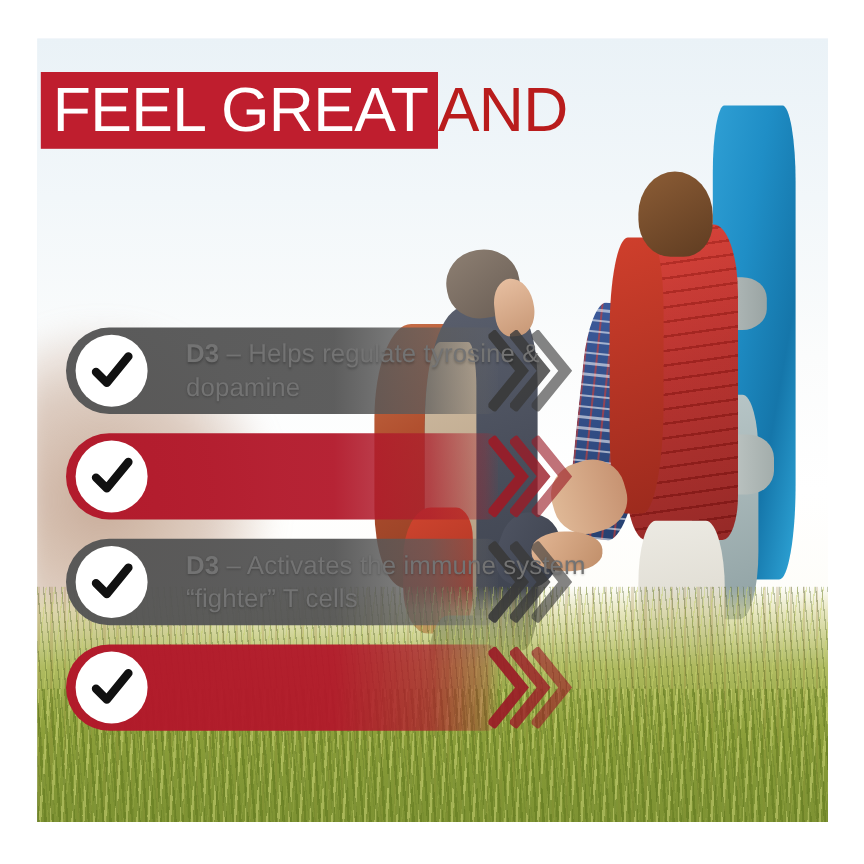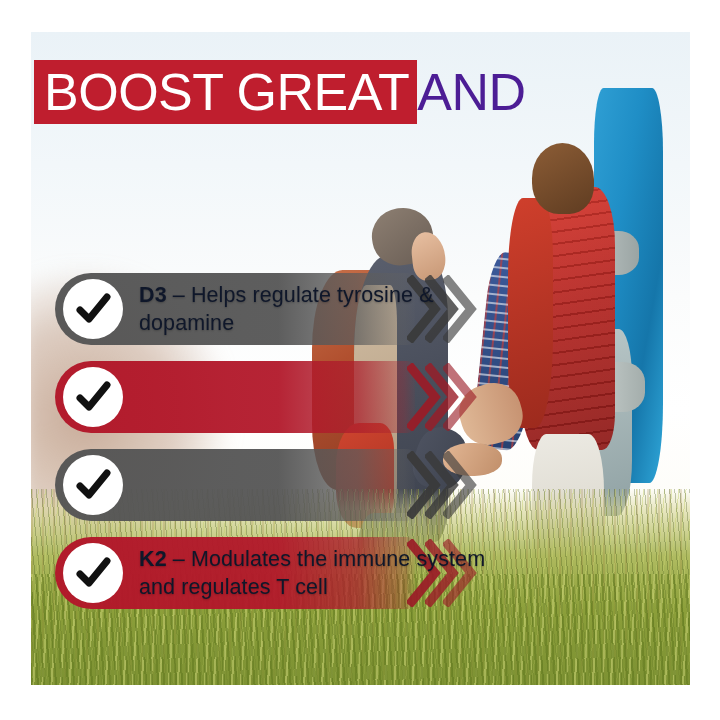--- a/index.html
+++ b/index.html
@@ -230,21 +230,21 @@
     white-space: nowrap;
   }
   .hl-line1 { position: relative; }
   .hl-highlight {
     display: inline-block;
     background: #bf1e2e;
     color: #ffffff;
     padding: 2px 8px 2px 10px;
     margin-left: -10px;
   }
-  .hl-rest { color: #4c1d95; }
+  .hl-rest { color: #b91c1c; }
 
   
   .bullets {
     position: absolute;
     left: 55px;
     top: 273px;
     width: 620px;
   }
   .pill-row {
     position: relative;
@@ -301,24 +301,24 @@
     border-radius: 50%;
     background: #ffffff;
     display: flex;
     align-items: center;
     justify-content: center;
   }
   .check svg { display:block; }
 
   .pill-text {
     position: absolute;
-    left: 84px;
+    left: 100px;
     top: 8px;
     width: 350px;
-    color: #0f172a;
+    color: #737373;
     font-size: 21.5px;
     line-height: 28px;
     font-weight: 400;
     letter-spacing: 0.1px;
     text-shadow: 0 1px 2px rgba(0,0,0,0.25);
   }
   .pill-text b {
     font-weight: 700;
   }
 </style>
@@ -355,21 +355,21 @@
       <div class="hB-pants"></div>
     </div>
 
     <div class="hands"></div>
 
     <div class="grass"></div>
     <div class="grass-fore"></div>
   </div>
 
   <div class="headline">
-    <div class="hl-line hl-line1"><span class="hl-highlight">BOOST GREAT</span><span class="hl-rest">AND</span></div>
+    <div class="hl-line hl-line1"><span class="hl-highlight">FEEL GREAT</span><span class="hl-rest">AND</span></div>
   </div>
 
   <div class="bullets">
 
     <div class="pill-row">
       <div class="pill-bar gray"></div>
       <div class="chevrons">
         <span class="chev c1">
           <svg width="34" height="68" viewBox="0 0 34 68">
               <path d="M2 2 L28 34 L2 66" fill="none" stroke="#3a3a3a" stroke-width="9"></path>
@@ -441,20 +441,25 @@
           <svg width="34" height="68" viewBox="0 0 34 68">
               <path d="M2 2 L28 34 L2 66" fill="none" stroke="#3a3a3a" stroke-width="9"></path>
             </svg>
         </span>
       </div>
       <div class="check">
         <svg width="40" height="40" viewBox="0 0 40 40">
             <path d="M7 21 L16 30 L34 8" fill="none" stroke="#111111" stroke-width="7" stroke-linecap="round" stroke-linejoin="round"></path>
           </svg>
       </div>
+      <div class="pill-text">
+        <b>D3</b>
+        <span>–</span>
+        <span>Activates the immune system “fighter” T cells</span>
+      </div>
     </div>
 
     <div class="pill-row">
       <div class="pill-bar red"></div>
       <div class="chevrons">
         <span class="chev c1">
           <svg width="34" height="68" viewBox="0 0 34 68">
               <path d="M2 2 L28 34 L2 66" fill="none" stroke="#9b1c27" stroke-width="9"></path>
             </svg>
         </span>
@@ -467,21 +472,16 @@
           <svg width="34" height="68" viewBox="0 0 34 68">
               <path d="M2 2 L28 34 L2 66" fill="none" stroke="#9b1c27" stroke-width="9"></path>
             </svg>
         </span>
       </div>
       <div class="check">
         <svg width="40" height="40" viewBox="0 0 40 40">
             <path d="M7 21 L16 30 L34 8" fill="none" stroke="#111111" stroke-width="7" stroke-linecap="round" stroke-linejoin="round"></path>
           </svg>
       </div>
-      <div class="pill-text">
-        <b>K2</b>
-        <span>–</span>
-        <span>Modulates the immune system and regulates T cell</span>
-      </div>
     </div>
 
   </div>
 </div>
 
 </body></html>

